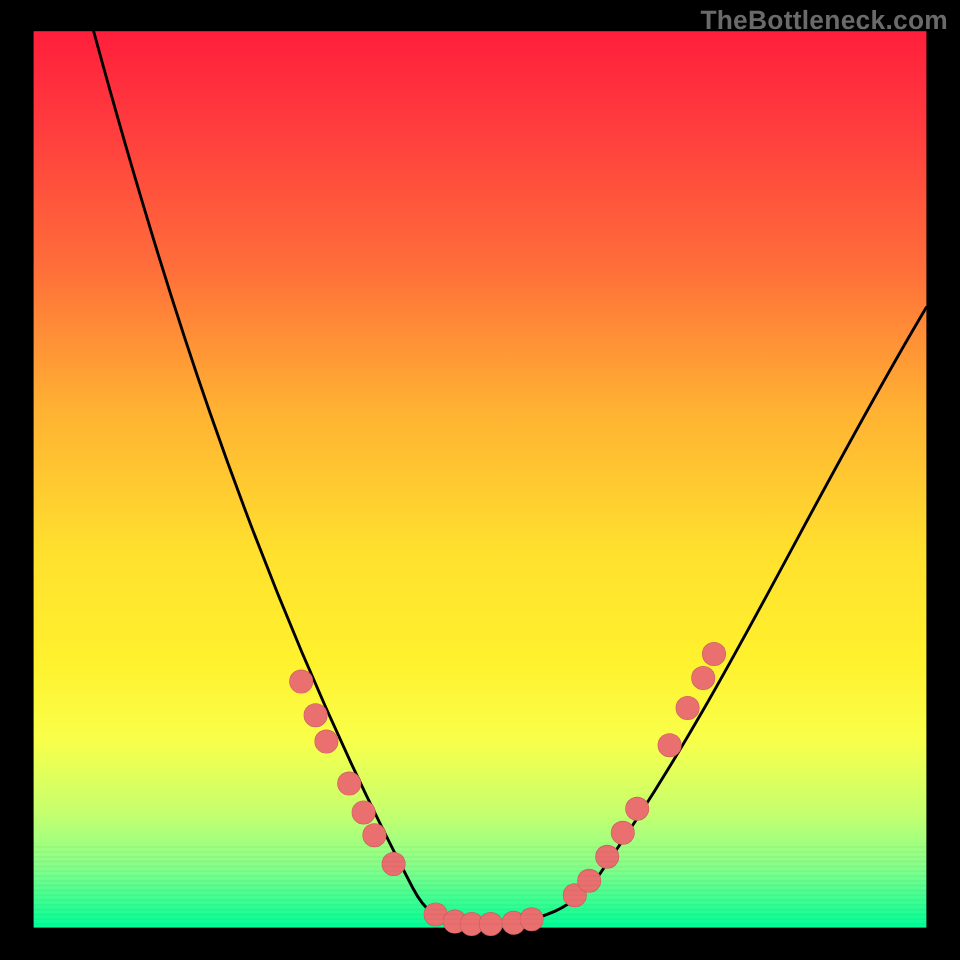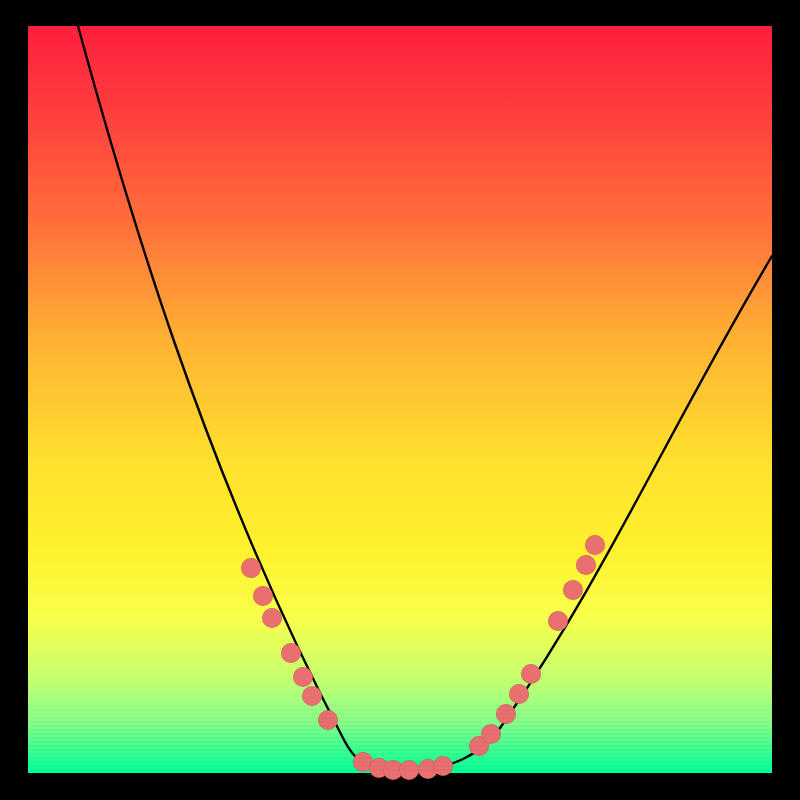--- a/index.html
+++ b/index.html
@@ -69,20 +69,21 @@
     border-radius: 50%;
     background: #ea6f6f;
     transform: translate(-50%, -50%);
     box-shadow: 0 0 0 0.5px rgba(0,0,0,0.15) inset;
   }
 </style>
 </head>
 <body>
 
 <div class="wrap">
+  <div class="watermark">TheBottleneck.com</div>
   <div class="plot">
     <svg class="curve" viewBox="0 0 744 747" preserveAspectRatio="none">
       <path d="M50 0 C 95 165, 175 445, 316 714 C 326 733, 335 740, 355 742"></path>
       <path d="M744 230 C 640 405, 575 555, 472 702 C 450 732, 420 742, 395 742"></path>
     </svg>
     <div id="markers">
         <div class="marker" style="left: 223px; top: 542px;"></div>
         <div class="marker" style="left: 235px; top: 570px;"></div>
         <div class="marker" style="left: 244px; top: 592px;"></div>
         <div class="marker" style="left: 263px; top: 627px;"></div>

